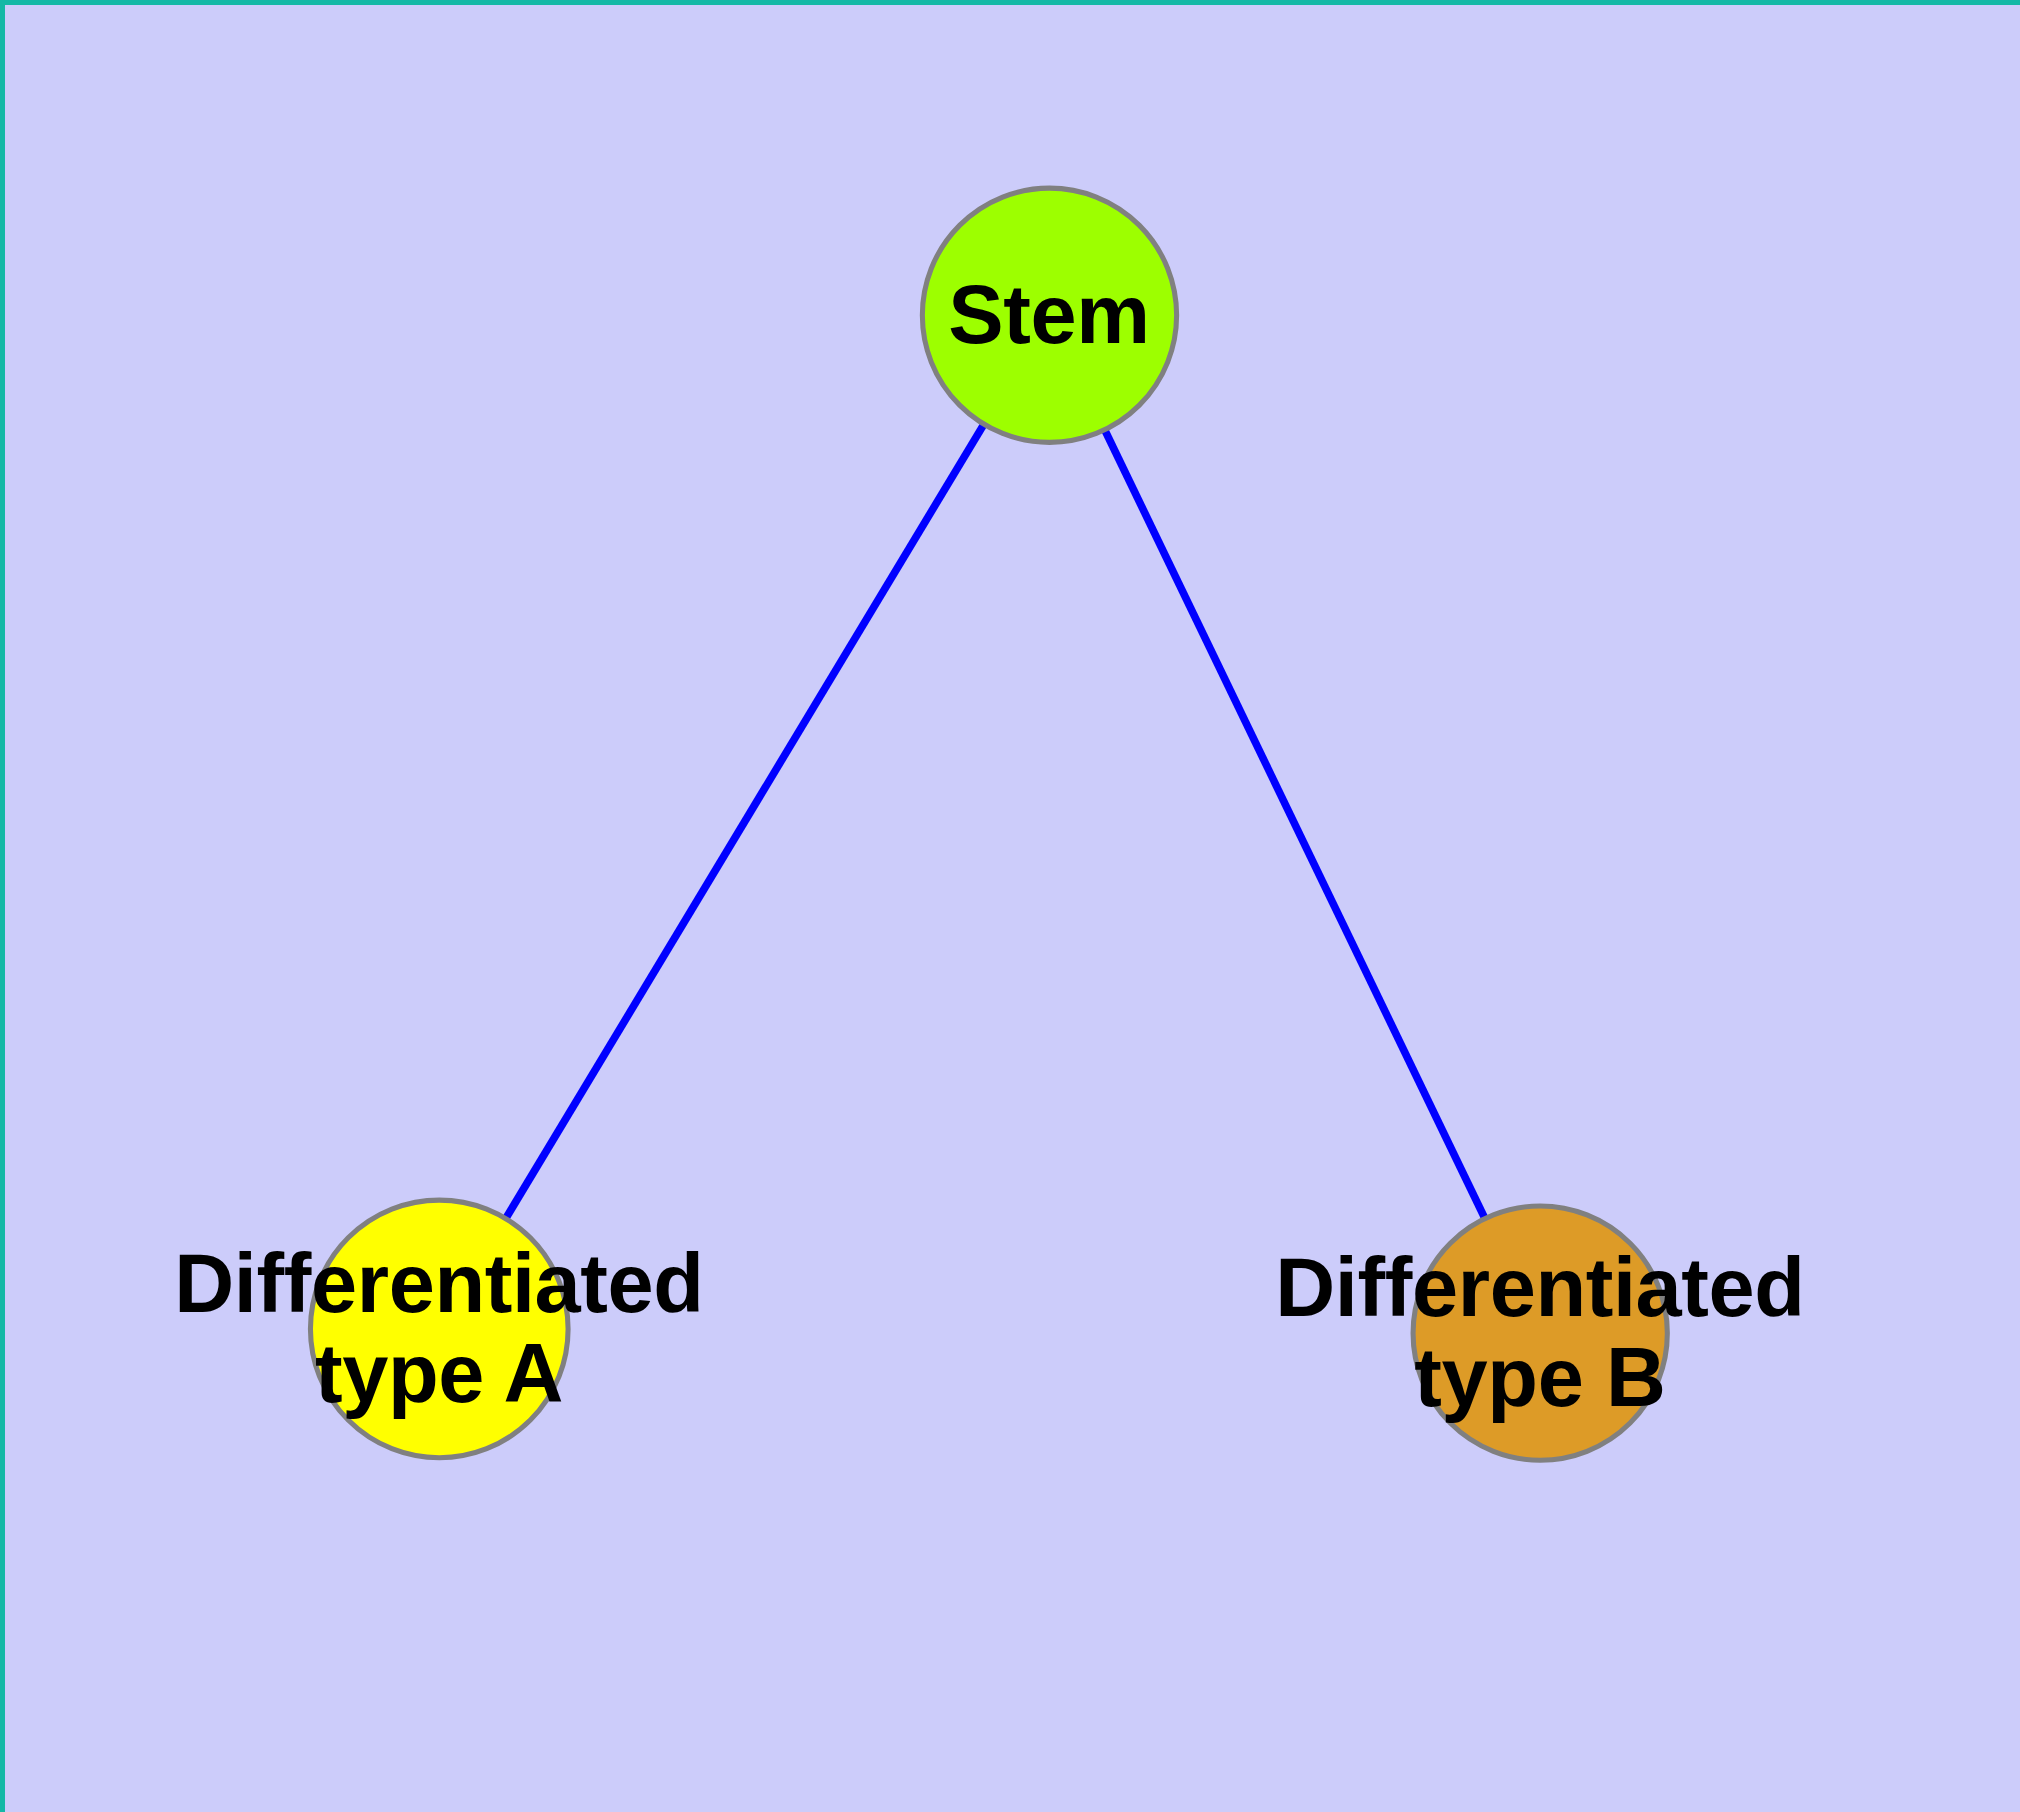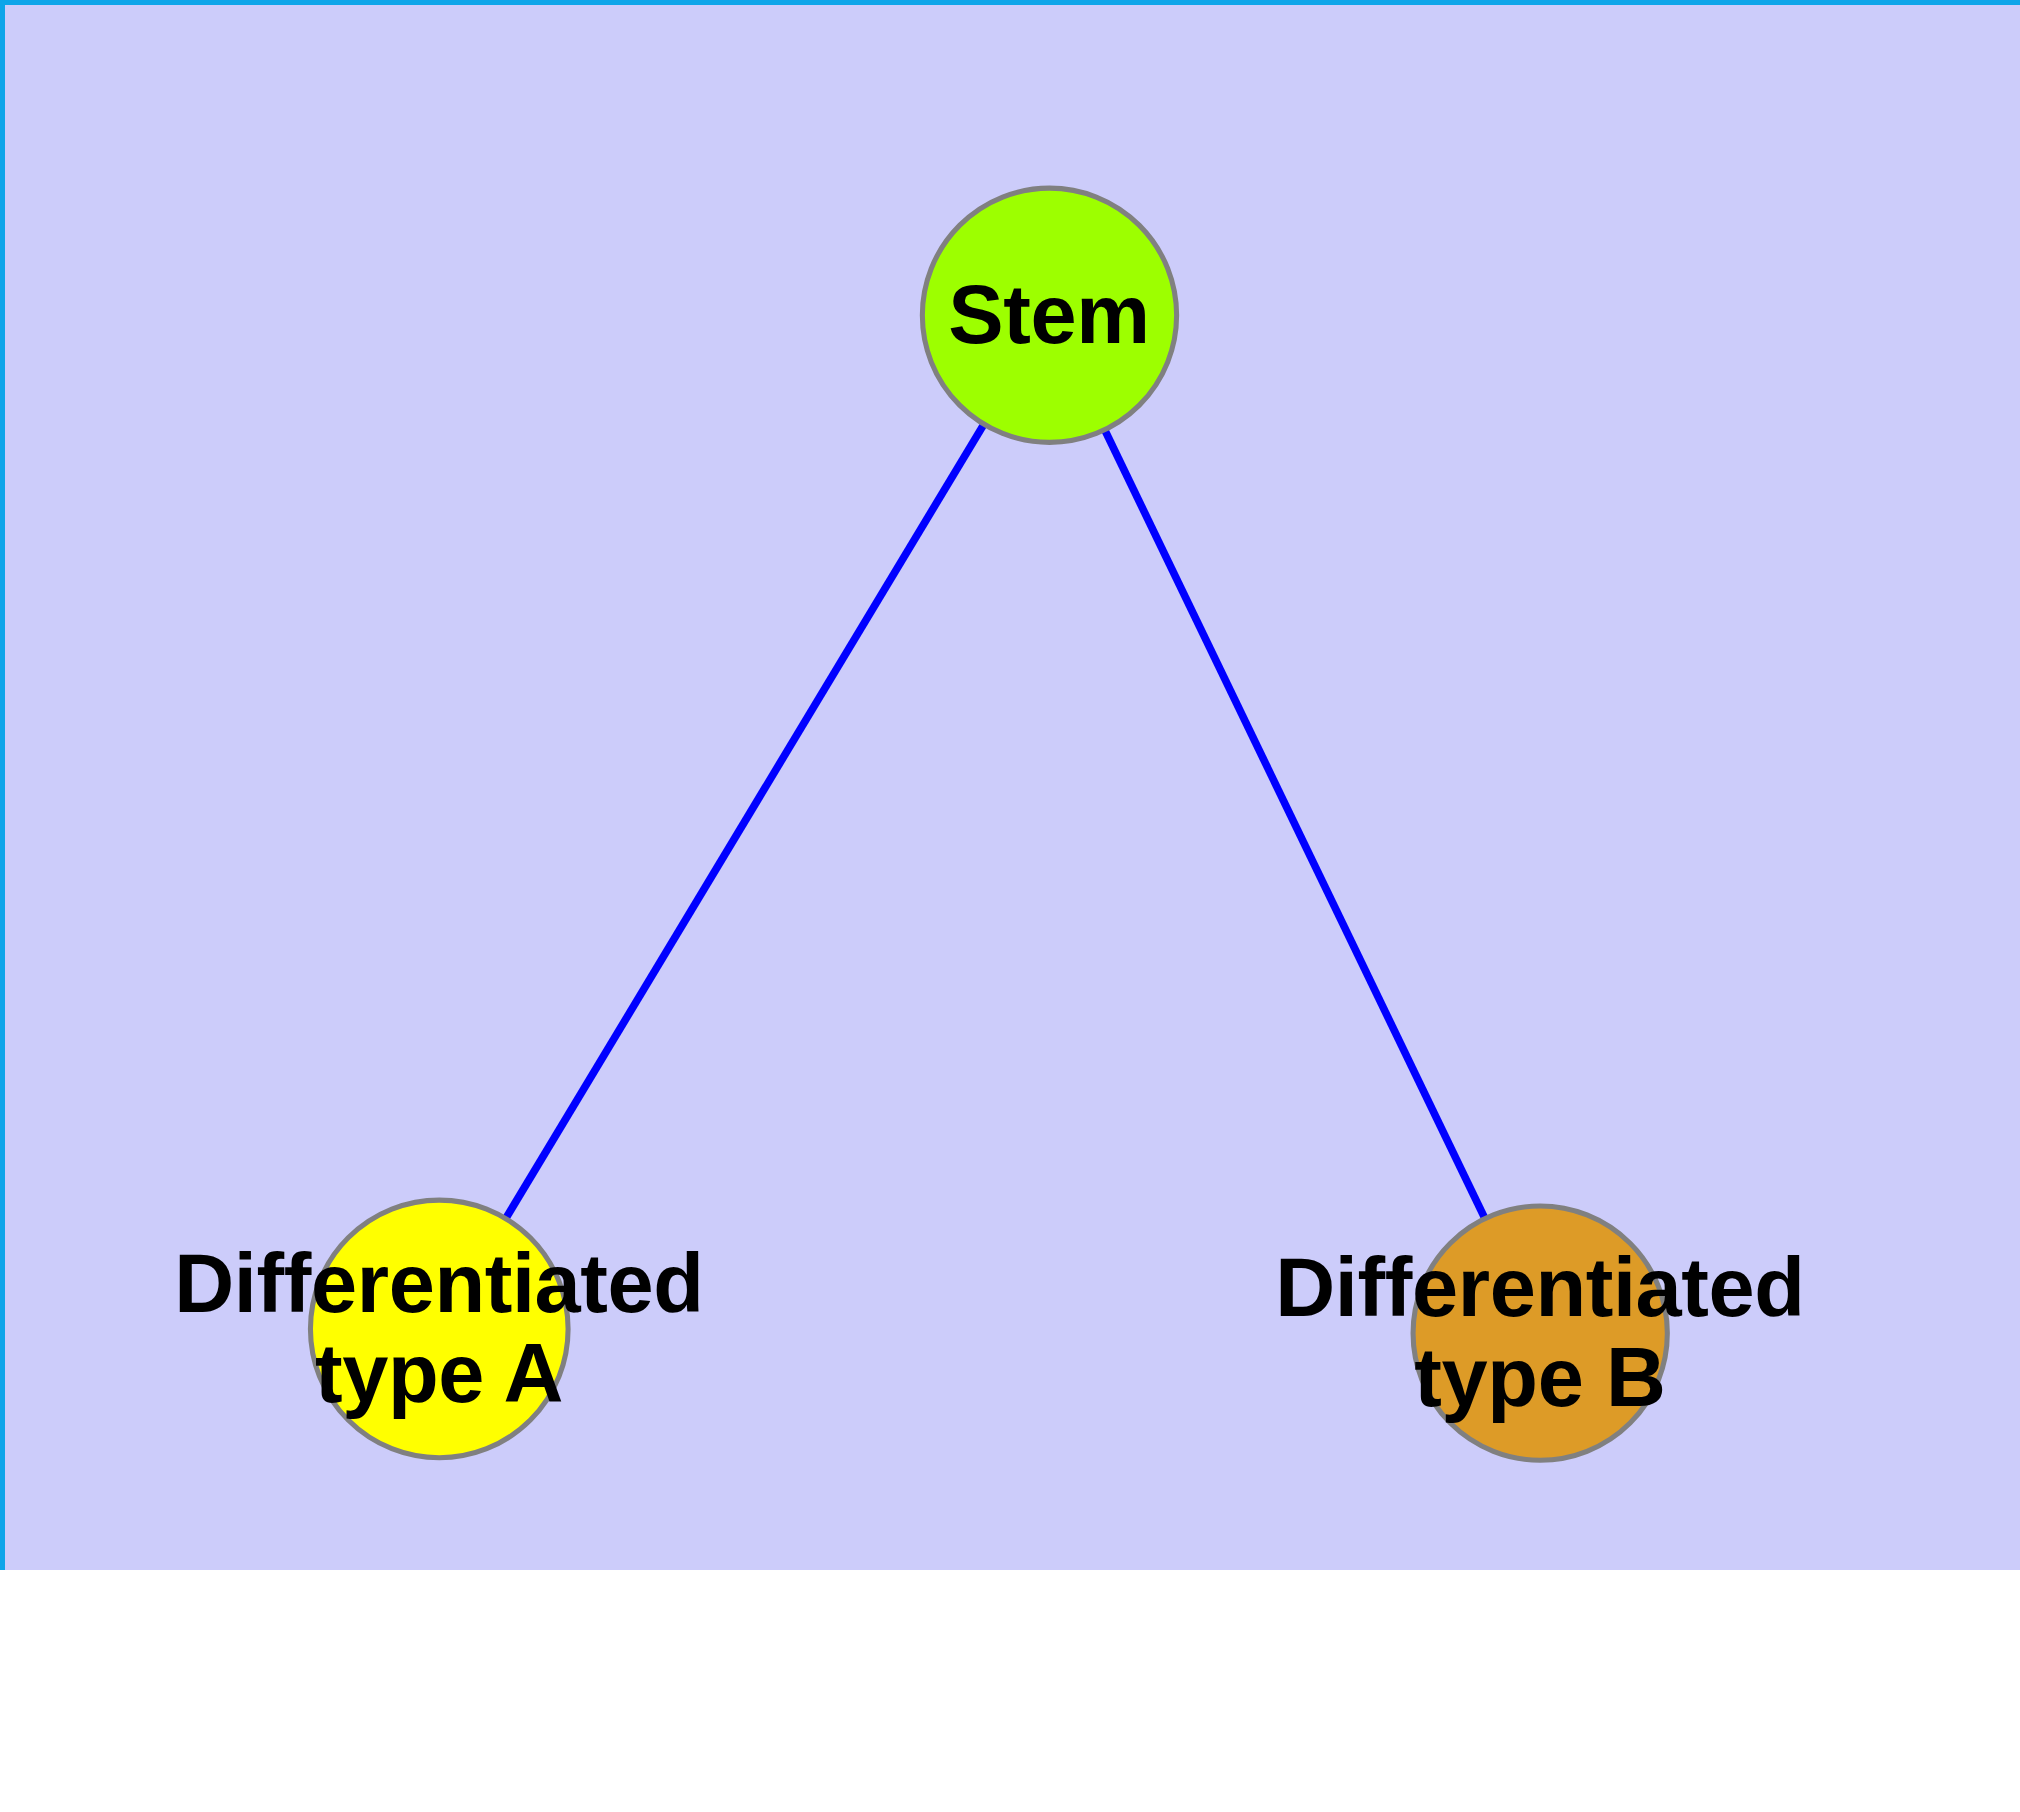--- a/index.html
+++ b/index.html
@@ -40,21 +40,21 @@
     text-align: center;
     white-space: pre;
     transform: translate(-50%, -50%);
     pointer-events: none;
     letter-spacing: -0.4px;
   }
 </style>
 </head>
 <body>
 
-<div id="canvas" style="background: #0ea5e9; width: 2021px; height: 1570px;">
+<div id="canvas" style="background: #14b8a6; width: 2021px; height: 1812px;">
 
   <div id="plot-background" style="background: rgb(204, 204, 250);"></div>
 
   <svg id="graph-svg" viewBox="0 0 2384 2138">
     <g id="edge-layer">
         <line x1="1238" y1="372" x2="518" y2="1568" stroke="#0000ff" stroke-width="9"></line>
         <line x1="1238" y1="372" x2="1817" y2="1573" stroke="#0000ff" stroke-width="9"></line>
       </g>
     <g id="node-layer">
         <circle cx="1238" cy="372" r="150" fill="#9dff00" stroke="#808080" stroke-width="6"></circle>

